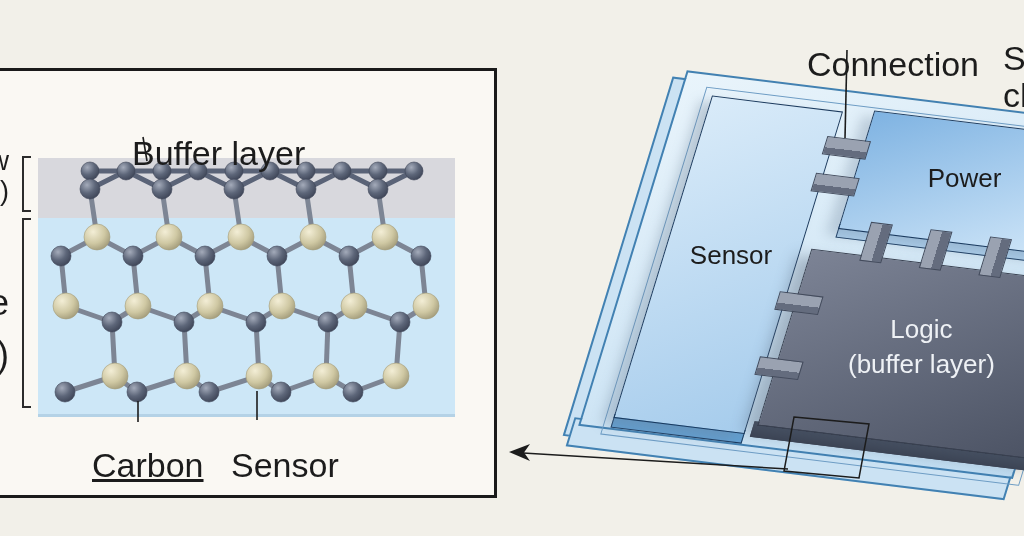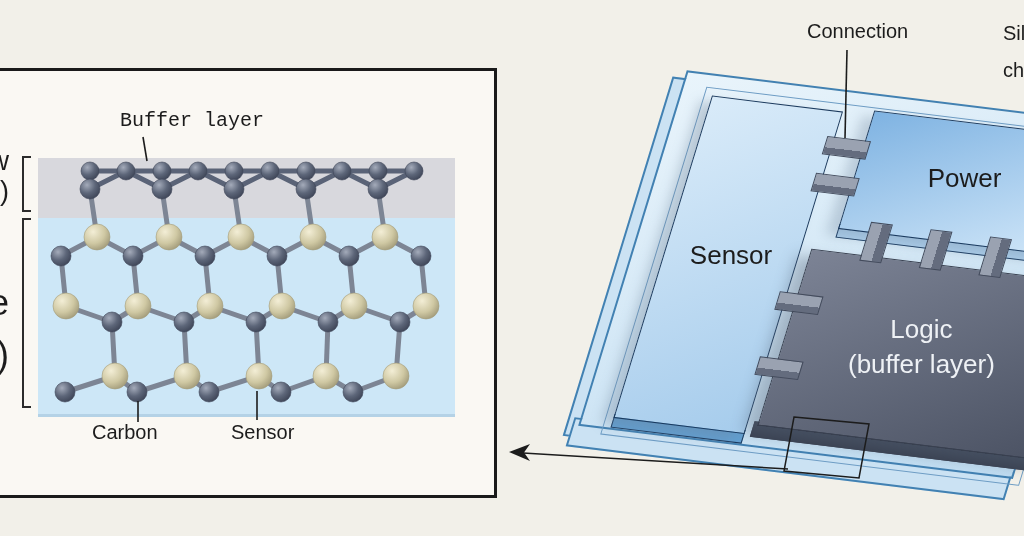--- a/index.html
+++ b/index.html
@@ -8,21 +8,21 @@
     background:var(--bg);font-family:"Liberation Sans",sans-serif;color:var(--text);
   }
   
   .panel{
     position:absolute;left:-12px;top:68px;width:503px;height:424px;
     border:3px solid var(--panel_border);background:var(--panel_bg);
   }
   .band-gray{position:absolute;left:35px;top:155px;width:417px;height:60px;background:var(--gray_band);}
   .band-blue{position:absolute;left:35px;top:215px;width:417px;height:196px;
     background:var(--blue_band);border-bottom:3px solid var(--blue_band_edge);}
-  .lbl{position:absolute;font-size:20px;line-height:1.15;white-space:nowrap;}
+  .lbl{position:absolute;font-size:34px;line-height:1.15;white-space:nowrap;margin-top:25px;}
   .cutlbl{position:absolute;left:-291px;width:300px;text-align:right;white-space:nowrap;}
   .overlay{position:absolute;left:0;top:0;z-index:5;pointer-events:none;}
   
   .chip-group{
     position:absolute;left:573px;top:18px;width:500px;height:480px;
     transform-origin:0 0;transform:rotate(7deg) skewX(-10deg);z-index:2;
   }
   .board-left{position:absolute;left:114px;top:46px;width:18px;height:366px;
     background:var(--chip_side);border:2px solid var(--chip_border);}
   .board-front{position:absolute;left:120px;top:396px;width:438px;height:26px;
@@ -67,22 +67,22 @@
   <div class="panel">
     <div class="band-gray" style="left:47px;top:87px;"></div>
     <div class="band-blue" style="left:47px;top:147px;"></div>
   </div>
 
   <div class="cutlbl" style="top:146px;font-size:27px;">Side view</div>
   <div class="cutlbl" style="top:176px;font-size:27px;">(top)</div>
   <div class="cutlbl" style="top:282px;font-size:36px;">Silicon carbide</div>
   <div class="cutlbl" style="top:334px;font-size:36px;">(bottom)</div>
 
-  <div class="lbl" style="left:120px;top:109px;z-index:6;font-family:Liberation Mono, monospace;">Buffer layer</div>
-  <div class="lbl" style="left:92px;top:421px;z-index:6;">Carbon</div>
+  <div class="lbl" style="left:132px;top:109px;z-index:6;">Buffer layer</div>
+  <div class="lbl" style="left:92px;top:421px;z-index:6;text-decoration:underline;">Carbon</div>
   <div class="lbl" style="left:231px;top:421px;z-index:6;">Sensor</div>
 
   <div class="chip-group">
     <div class="board-left"></div>
     <div class="board-front"></div>
     <div class="board-top"></div>
     <div class="cavity"></div>
 
     <div class="sensor-side"></div>
     <div class="sensor">

